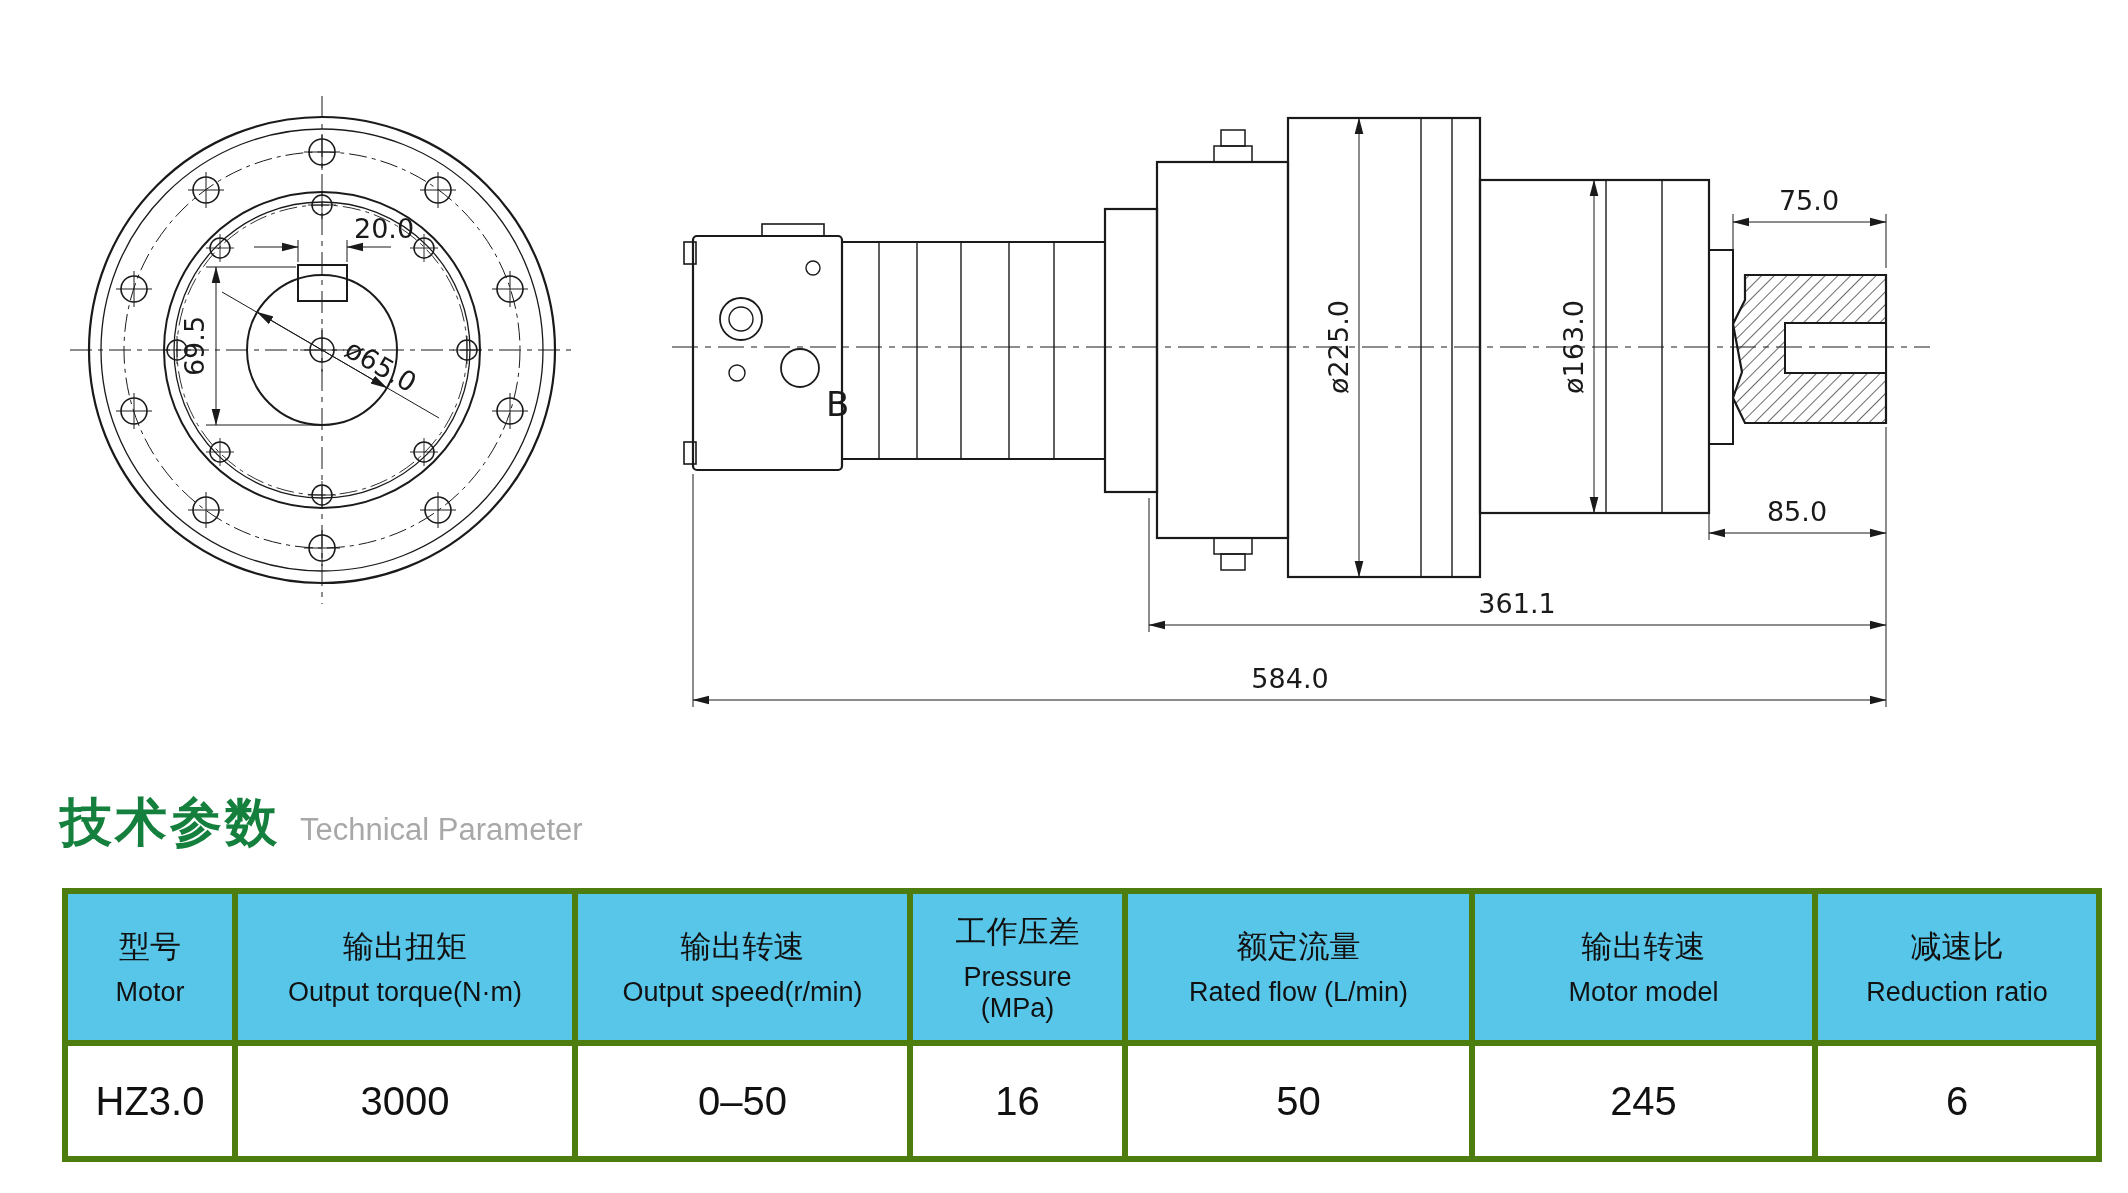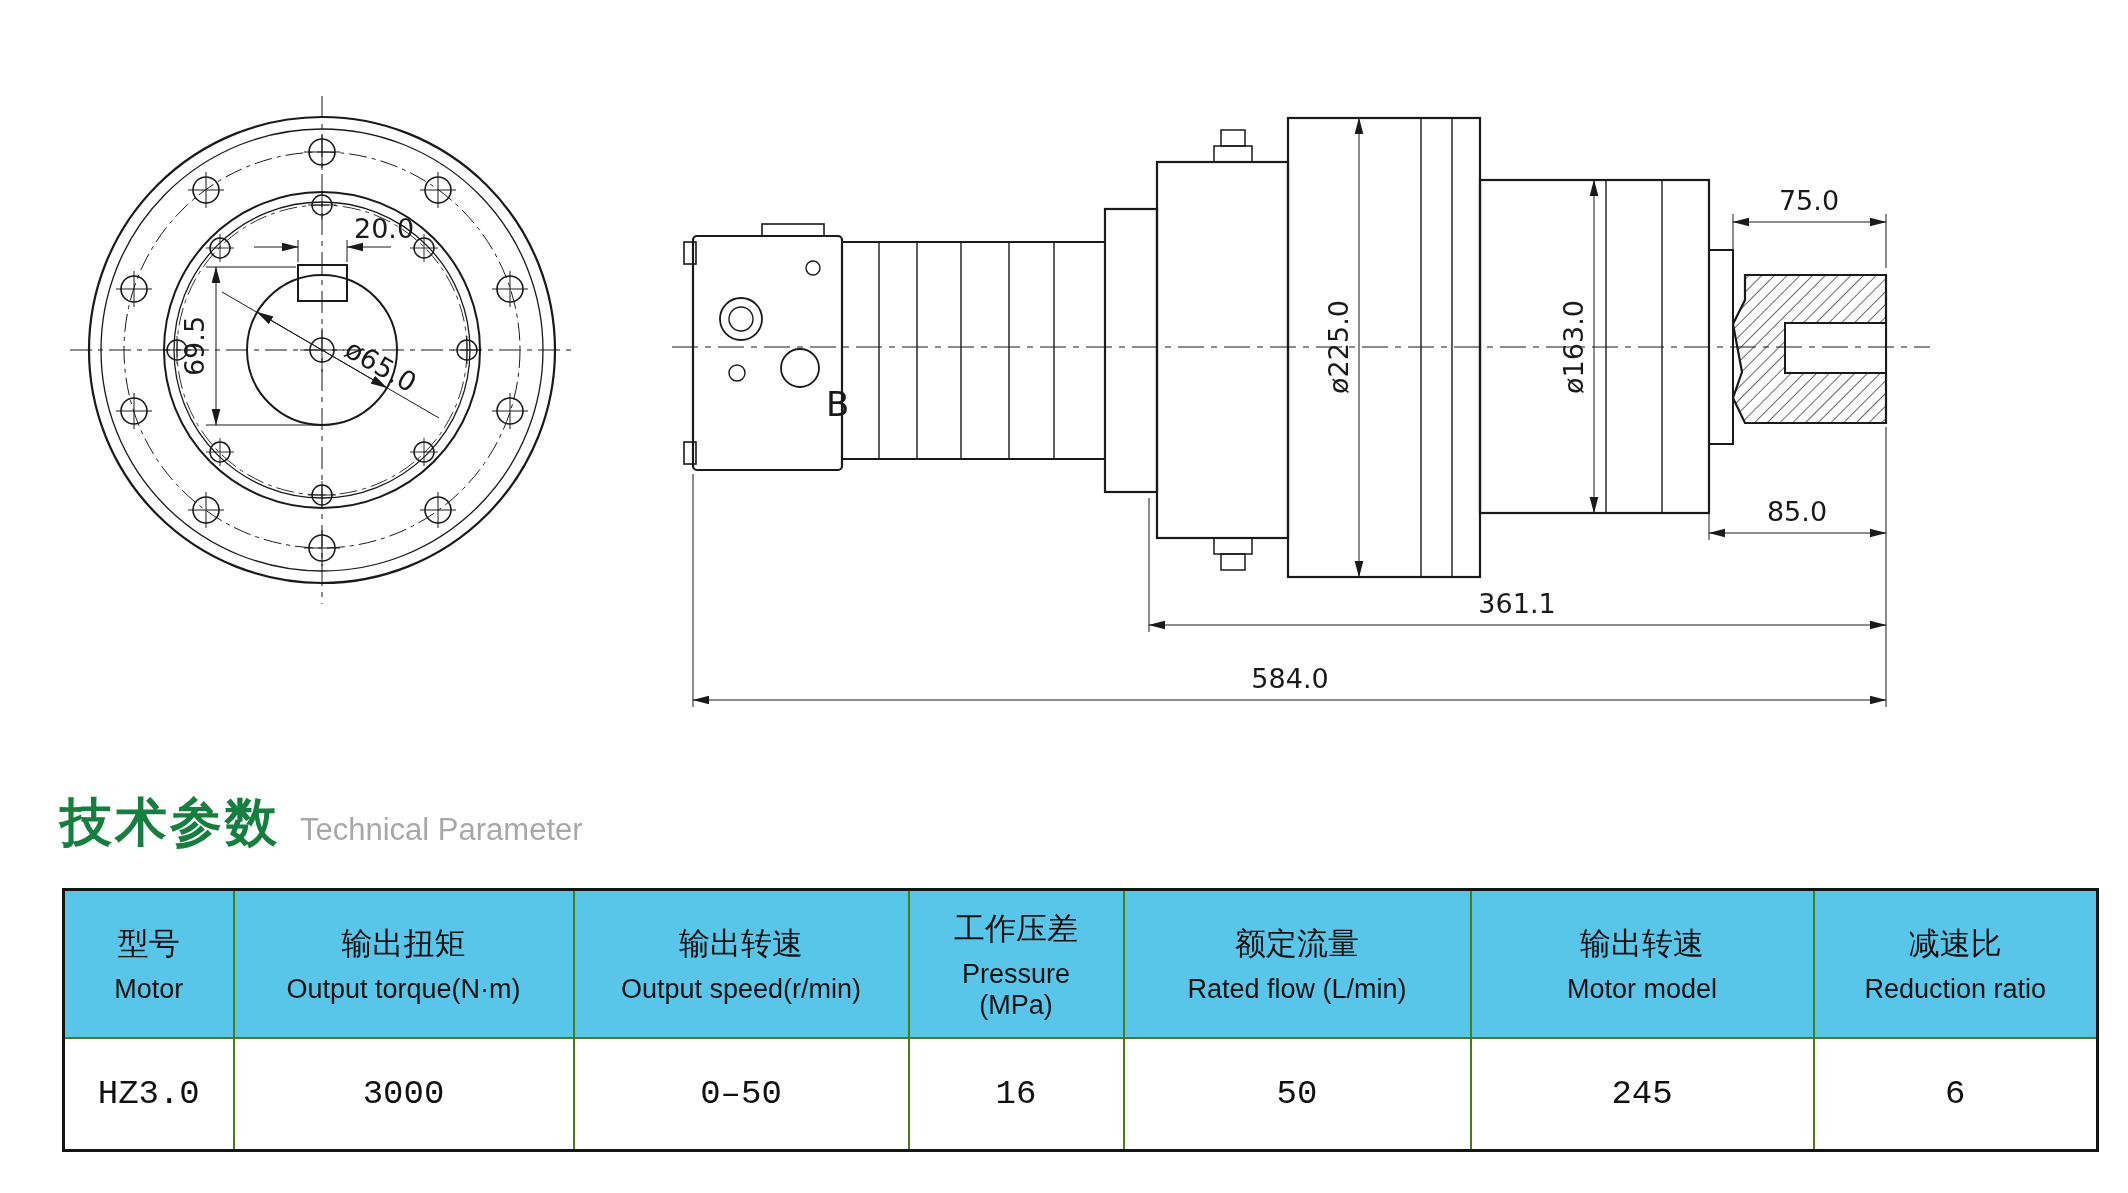--- a/index.html
+++ b/index.html
@@ -15,28 +15,28 @@
   .heading{position:absolute;left:60px;top:788px;display:flex;align-items:baseline;gap:20px;}
   .heading .zh-title{font-size:52px;font-weight:bold;color:#15803d;letter-spacing:3px;}
   .heading .en-title{font-size:31px;color:#a8a8a8;}
 
   .param-table{
     position:absolute;left:62px;top:888px;width:2034px;
     border-collapse:collapse;table-layout:fixed;background:#fff;
     border:3px solid #141414;
   }
   .param-table th,.param-table td{
-    border:2px solid #4d7c0f;text-align:center;vertical-align:middle;padding:0 6px;
+    border:6px solid #4d7c0f;text-align:center;vertical-align:middle;padding:0 6px;
   }
   .param-table thead th{
     background:var(--header-bg,#58C6E8);height:146px;font-weight:normal;
   }
   .param-table .zh{display:block;font-size:31px;margin-bottom:9px;}
   .param-table .en{display:block;font-size:27px;}
-  .param-table tbody td{height:110px;font-size:34px;font-family:Liberation Mono, monospace;}
+  .param-table tbody td{height:110px;font-size:40px;}
 </style>
 </head>
 <body>
 
 <svg width="2128" height="780" viewBox="0 0 2128 780" style="position:absolute;left:0;top:0;">
   <defs>
     <marker id="arr" viewBox="0 0 16 10" markerWidth="17" markerHeight="11" refX="15.5" refY="5" orient="auto-start-reverse" markerUnits="userSpaceOnUse">
       <path d="M0,0.8 L16,5 L0,9.2 z" fill="#1a1a1a"></path>
     </marker>
     <pattern id="hatch" width="9" height="9" patternTransform="rotate(45)" patternUnits="userSpaceOnUse">

